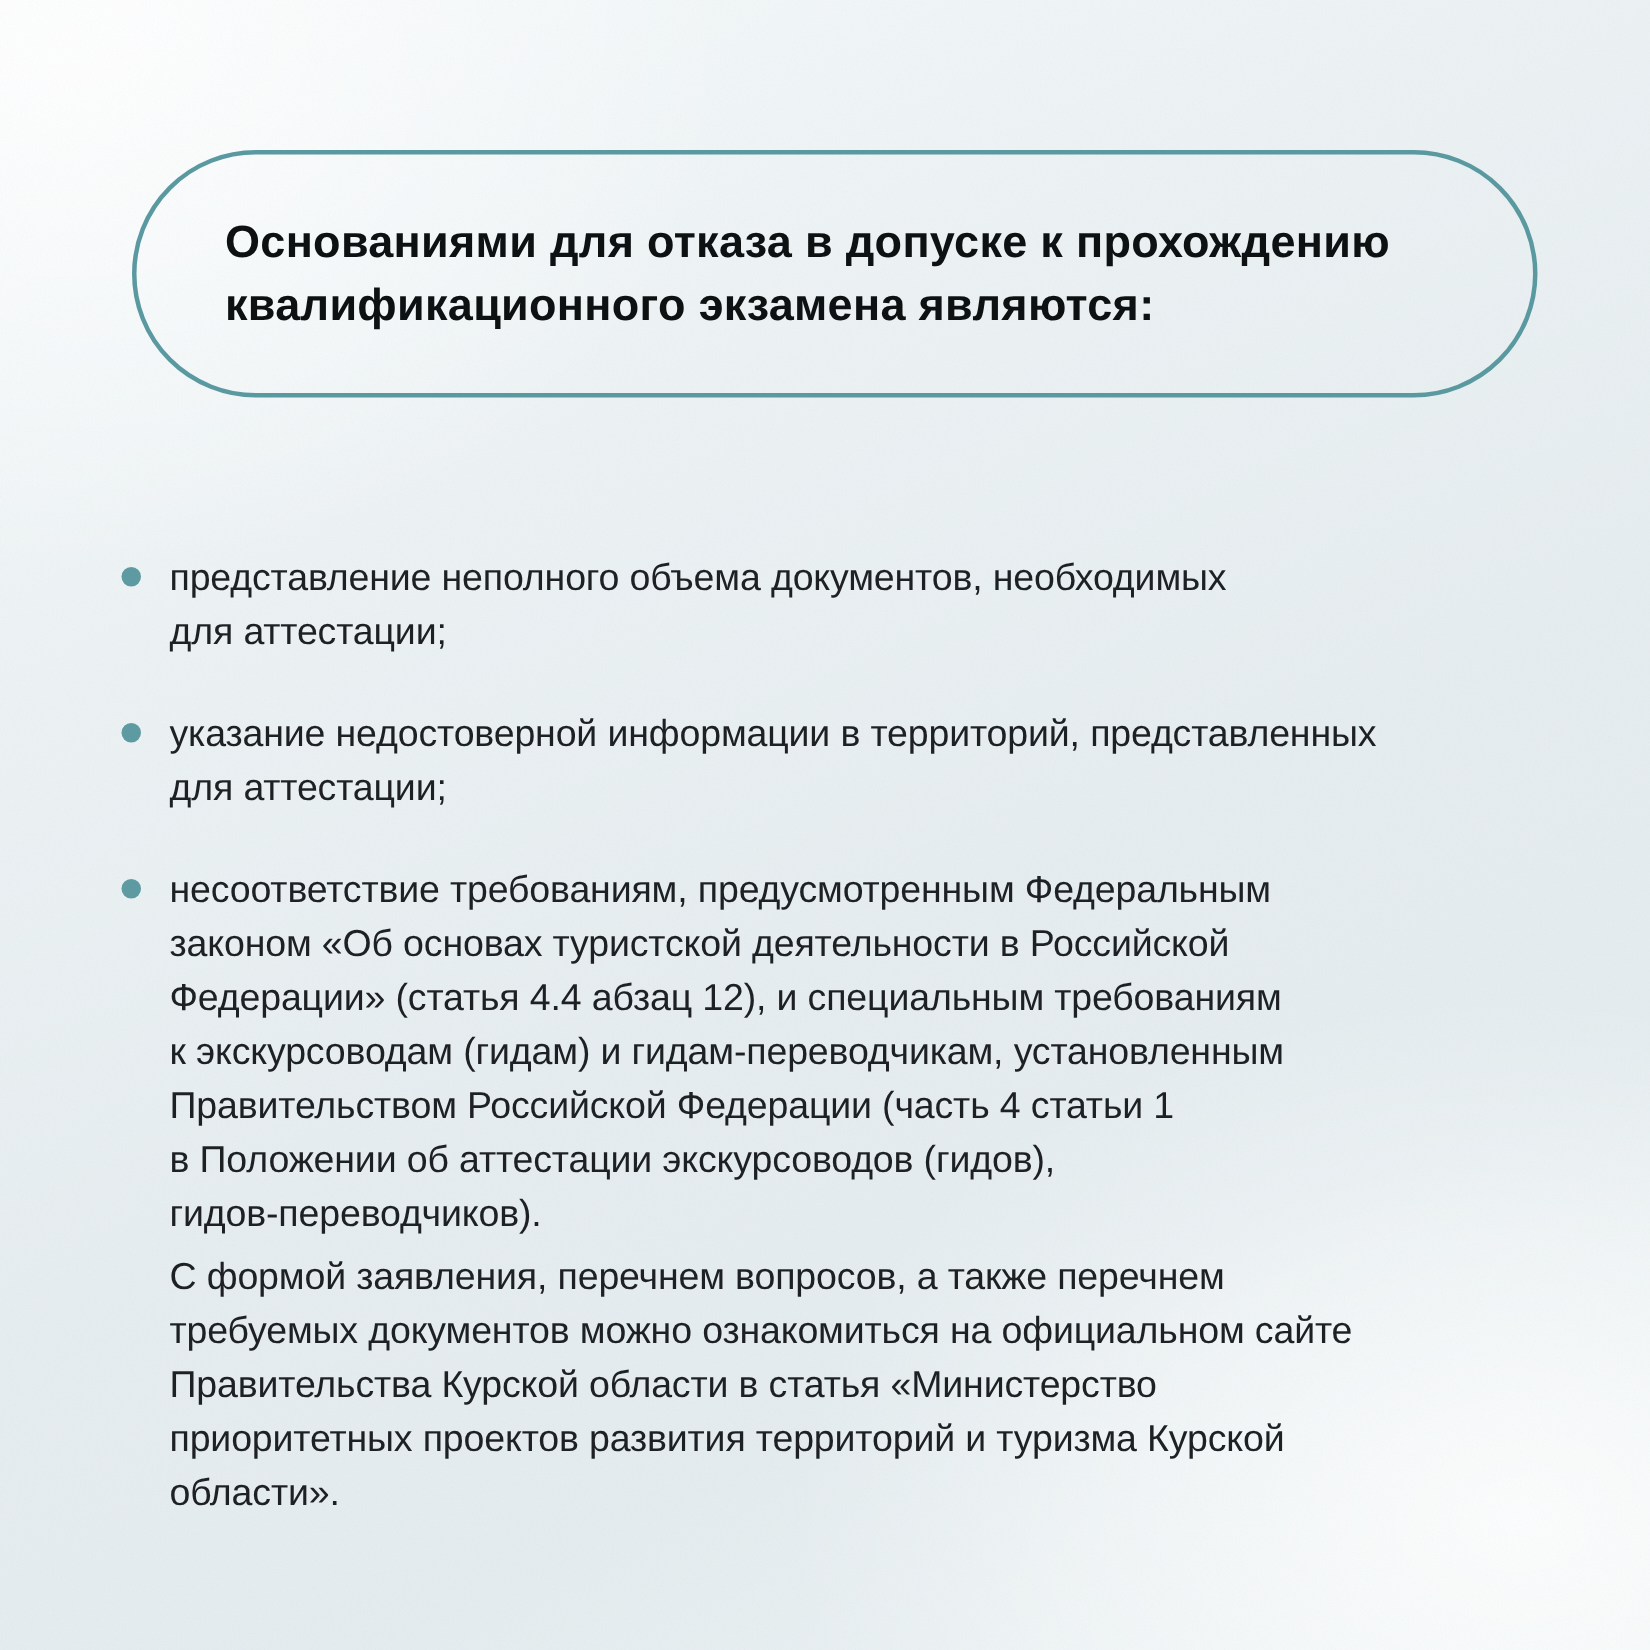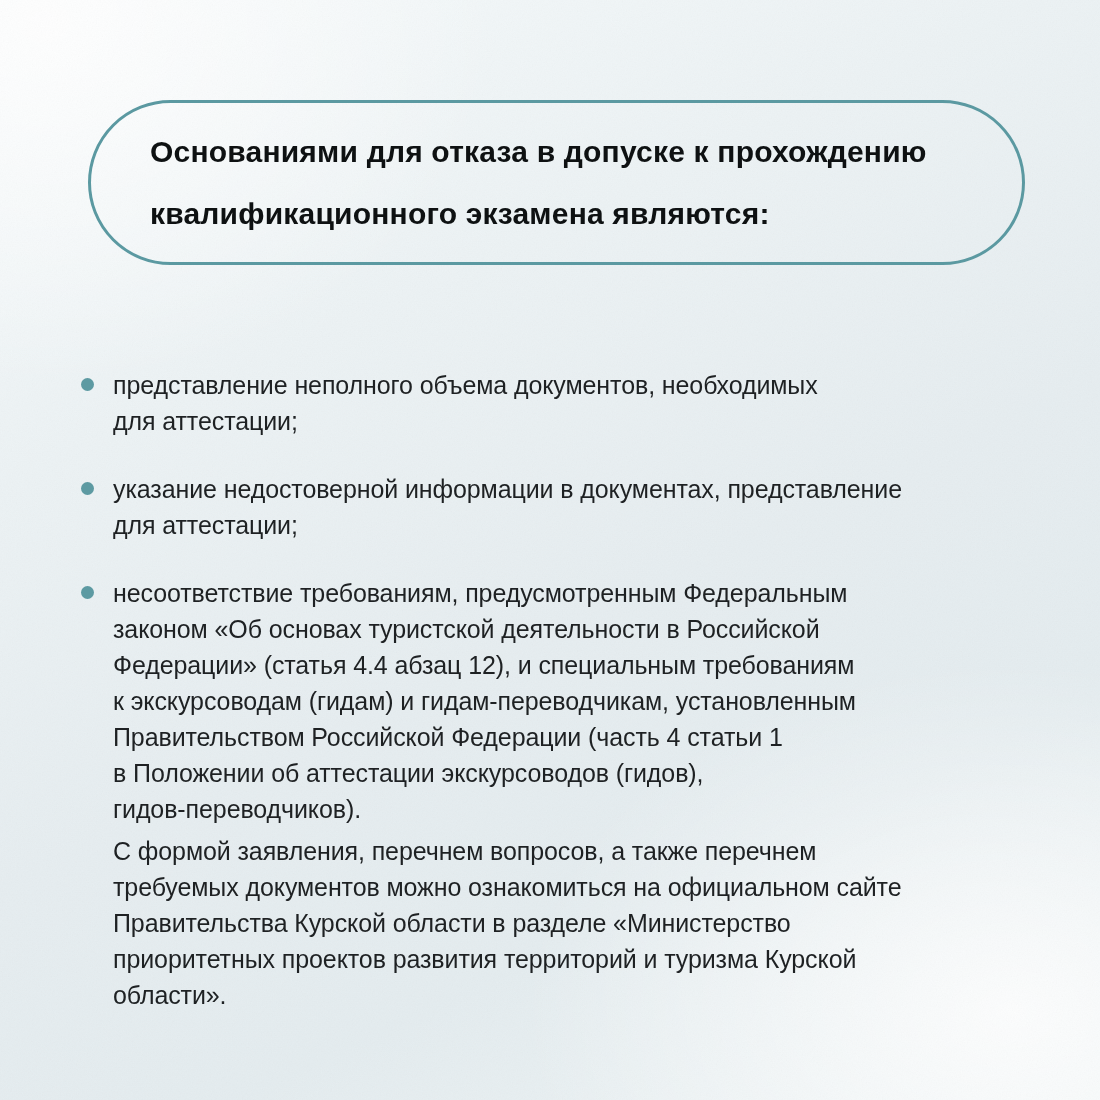--- a/index.html
+++ b/index.html
@@ -28,21 +28,21 @@
     border: 3px solid #5b99a1;
     border-radius: 84px;
     display: flex;
     align-items: center;
     padding-left: 59px;
     padding-right: 40px;
   }
   .title {
     font-size: 30px;
     font-weight: bold;
-    line-height: 62px;
+    line-height: 42px;
     color: #0e1112;
     letter-spacing: 0.2px;
     white-space: pre-line;
   }
   .bullet-list {
     position: absolute;
     left: 81px; top: 339px;
     width: 950px;
     list-style: none;
   }
@@ -91,34 +91,34 @@
   </div>
 
   <ul class="bullet-list">
     <li>
       <span class="dot"></span>
       <span class="li-text">представление неполного объема документов, необходимых
 для аттестации;</span>
     </li>
     <li>
       <span class="dot"></span>
-      <span class="li-text">указание недостоверной информации в документах, представление
+      <span class="li-text">указание недостоверной информации в территорий, представленных
 для аттестации;</span>
     </li>
     <li>
       <span class="dot"></span>
       <span class="li-text">несоответствие требованиям, предусмотренным Федеральным
 законом «Об основах туристской деятельности в Российской
 Федерации» (статья 4.4 абзац 12), и специальным требованиям
 к экскурсоводам (гидам) и гидам-переводчикам, установленным
 Правительством Российской Федерации (часть 4 статьи 1
 в Положении об аттестации экскурсоводов (гидов),
 гидов-переводчиков).</span>
     </li>
   </ul>
 
   <p class="note">С формой заявления, перечнем вопросов, а также перечнем
 требуемых документов можно ознакомиться на официальном сайте
-Правительства Курской области в разделе «Министерство
+Правительства Курской области в статья «Министерство
 приоритетных проектов развития территорий и туризма Курской
 области».</p>
 
 </div>
 
 </body></html>

